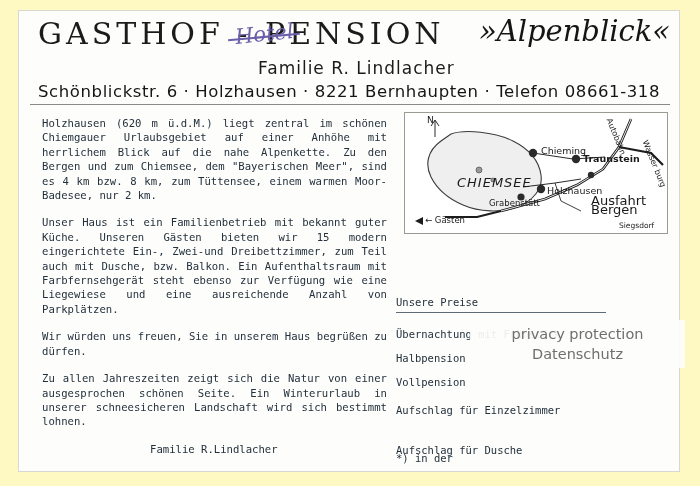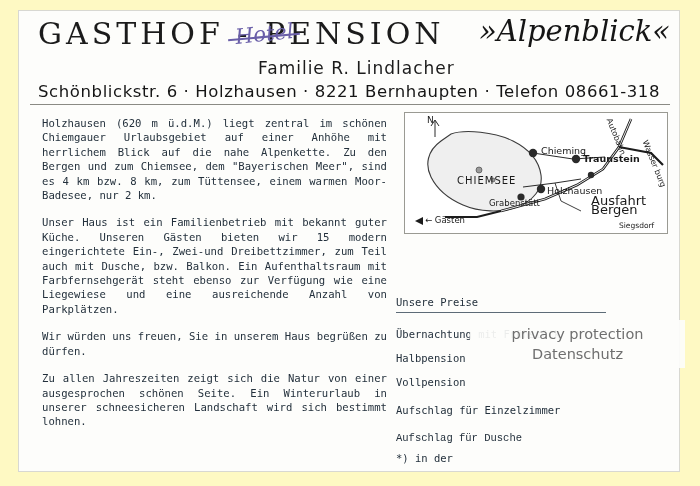--- a/index.html
+++ b/index.html
@@ -208,20 +208,21 @@
     <div class="familie">Familie  R. Lindlacher</div>
     <div class="address">Schönblickstr. 6  ·  Holzhausen  ·  8221 Bernhaupten  ·  Telefon 08661-318</div>
   </div>
   <div class="rule"></div>
 
   <div class="text-col">
     <p>Holzhausen (620 m ü.d.M.) liegt zentral im schönen Chiemgauer Urlaubsgebiet auf einer Anhöhe mit herrlichem Blick auf die nahe Alpenkette. Zu den Bergen und zum Chiemsee, dem "Bayerischen Meer", sind es 4 km bzw. 8 km, zum Tüttensee, einem warmen Moor-Badesee, nur 2 km.</p>
     <p>Unser Haus ist ein Familienbetrieb mit bekannt guter Küche. Unseren Gästen bieten wir 15 modern eingerichtete Ein-, Zwei-und Dreibettzimmer, zum Teil auch mit Dusche, bzw. Balkon. Ein Aufenthaltsraum mit Farbfernsehgerät steht ebenso zur Verfügung wie eine Liegewiese und eine ausreichende Anzahl von Parkplätzen.</p>
     <p>Wir würden uns freuen, Sie in unserem Haus begrüßen zu dürfen.</p>
     <p>Zu allen Jahreszeiten zeigt sich die Natur von einer ausgesprochen schönen Seite. Ein Winterurlaub in unserer schneesicheren Landschaft wird sich bestimmt lohnen.</p>
+    <div class="signature">Familie R.Lindlacher</div>
   </div>
 
   <div class="map">
     <svg width="262" height="120" viewBox="0 0 262 120">
 
       <path d="M36 28 C22 38 20 52 26 64 C32 76 44 86 58 92 C74 99 96 100 112 94
                C128 88 138 76 136 62 C134 48 124 36 108 28 C90 19 60 16 46 21 Z" fill="#efefef" stroke="#3a3a3a" stroke-width="1.1"></path>
 
       <circle cx="74" cy="57" r="3" fill="#9a9a9a" stroke="#3a3a3a" stroke-width="0.6"></circle>
       <circle cx="88" cy="67" r="2" fill="#9a9a9a" stroke="#3a3a3a" stroke-width="0.6"></circle>
@@ -243,40 +244,40 @@
       <circle cx="186" cy="62" r="3.2" fill="#2a2a2a"></circle>
 
       <g stroke="#2a2a2a" stroke-width="1" fill="none">
         <path d="M30 8 L30 24"></path>
         <path d="M26 13 L30 7 L34 13"></path>
       </g>
 
       <path d="M10 108 L18 104 L18 112 Z" fill="#1c1c1c"></path>
     </svg>
     <div class="map-label" style="left:22px; top:2px; font-size:9px;">N</div>
-    <div class="map-label" style="left:52px; top:62px; font-size:10px; letter-spacing:1px;">CHIEMSEE</div>
+    <div class="map-label" style="left:52px; top:62px; font-size:13px; font-style:italic; letter-spacing:1px;">CHIEMSEE</div>
     <div class="map-label" style="left:136px; top:32px; font-size:9.5px;text-align:right;">Chieming</div>
     <div class="map-label" style="left:178px; top:40px; font-size:9.5px;font-weight:bold;">Traunstein</div>
     <div class="map-label" style="left:142px; top:72px; font-size:9.5px; font-weight:normal;">Holzhausen</div>
     <div class="map-label" style="left:84px; top:86px; font-size:8.5px; width:40px; white-space:normal; line-height:9px;">Grabenstätt</div>
     <div class="map-label" style="left:186px; top:84px; font-size:13px; width:40px; white-space:normal; line-height:8.5px;">Ausfahrt Bergen</div>
     <div class="map-label" style="left:214px; top:108px; font-size:7.5px;">Siegsdorf</div>
     <div class="map-label" style="left:208px; top:4px; font-size:8px; transform:rotate(68deg); transform-origin:left top;">Autobahn</div>
     <div class="map-label" style="left:244px; top:26px; font-size:8px; transform:rotate(68deg); transform-origin:left top;">Wasser burg</div>
     <div class="map-label" style="left:20px; top:102px; font-size:8.5px;">← Gästen</div>
   </div>
 
   <div class="price-box">
     <div class="pline" style="top:0px;">Unsere Preise</div>
     <div class="price-rule"></div>
     <div class="pline" style="top:32px;">Übernachtung mit Frühstück</div>
     <div class="pline" style="top:56px;">Halbpension</div>
     <div class="pline" style="top:80px;">Vollpension</div>
     <div class="pline" style="top:108px;">Aufschlag für Einzelzimmer</div>
-    <div class="pline" style="top:136px;font-family:Liberation Mono, monospace;">Aufschlag für Dusche</div>
+    <div class="pline" style="top:148px;">Aufschlag für Dusche</div>
     <div class="pline" style="top:156px;">*) in der</div>
   </div>
 
   <div class="privacy">
     <div>privacy protection</div>
     <div>Datenschutz</div>
   </div>
 </div>
 
 </body></html>

